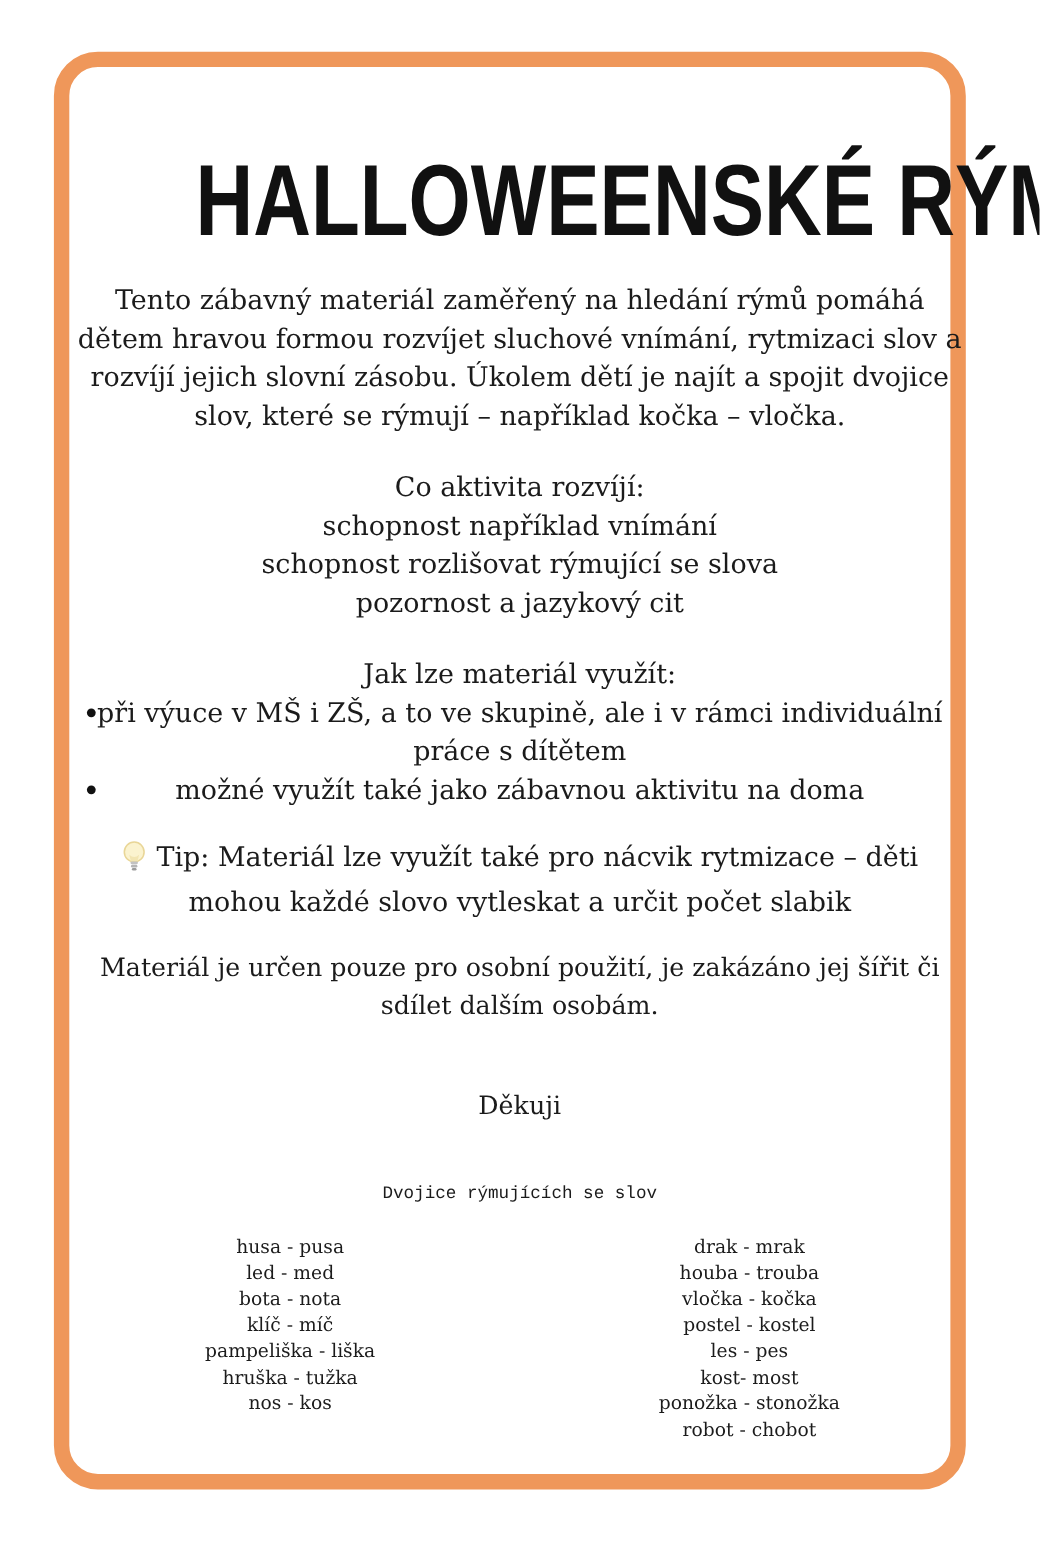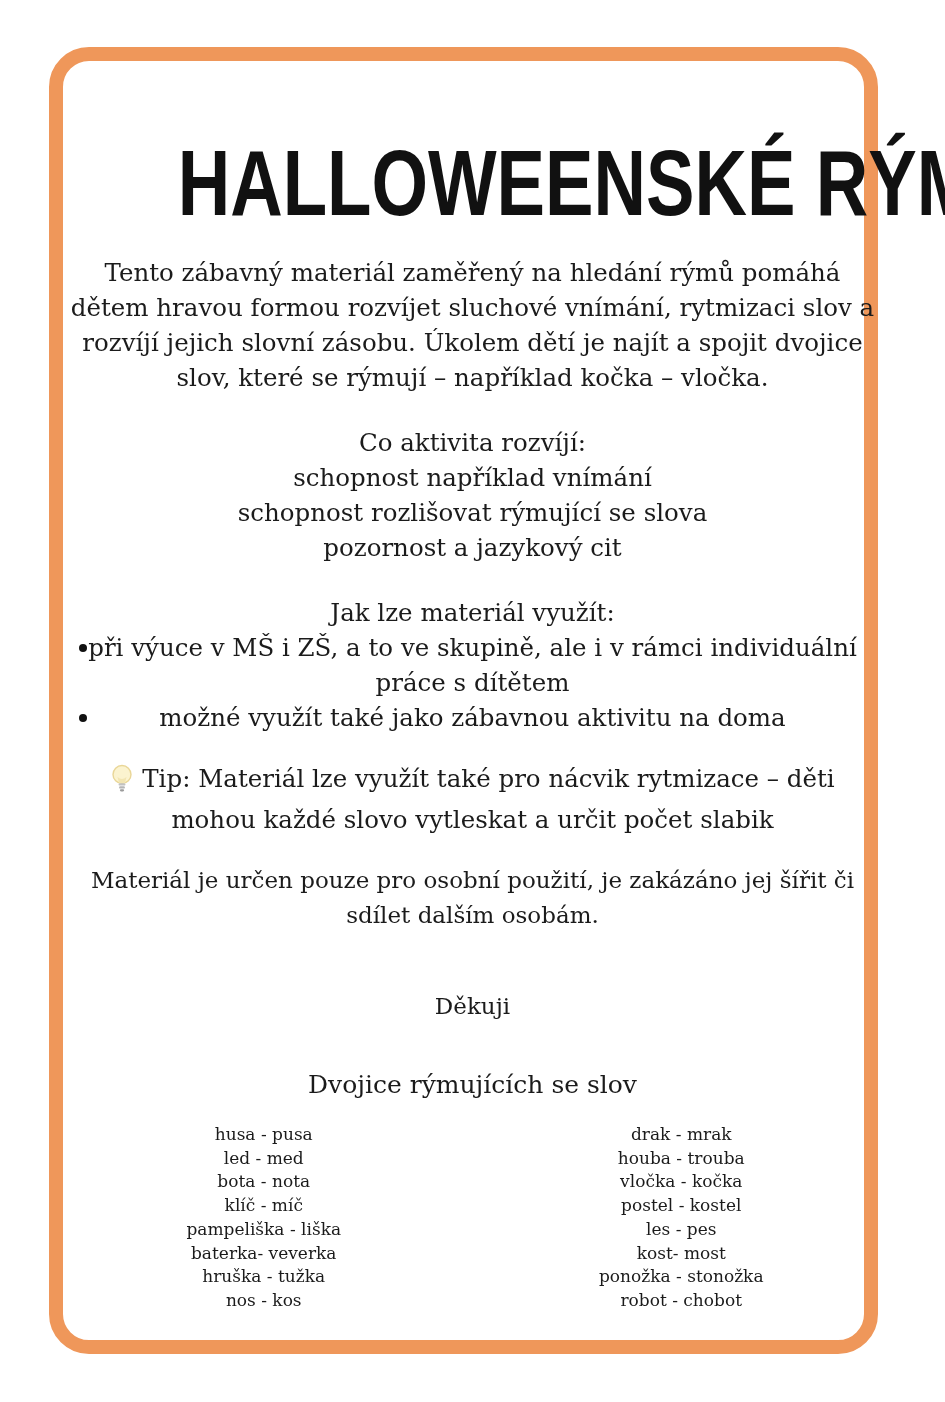--- a/index.html
+++ b/index.html
@@ -101,22 +101,23 @@
     font-size: 23px;
     line-height: 35px;
   }
   .thanks {
     margin: 58px 0 16px 0;
     font-size: 23px;
     line-height: 30px;
   }
   .pairs-heading {
     margin: 52px 0 0 0;
-    font-size: 25px;
+    font-size: 16px;
     line-height: 24px;
+    font-family: Liberation Mono, monospace;
   }
   .pairs-cols {
     display: flex;
     margin-top: 26px;
     gap: 20px;
   }
   .pairs-col {
     flex: 1 1 50%;
     text-align: center;
   }
@@ -174,21 +175,20 @@
 
   <p class="pairs-heading">Dvojice rýmujících se slov</p>
 
   <div class="pairs-cols">
     <div class="pairs-col">
       <p class="pair-line">husa - pusa</p>
       <p class="pair-line">led - med</p>
       <p class="pair-line">bota - nota</p>
       <p class="pair-line">klíč - míč</p>
       <p class="pair-line">pampeliška - liška</p>
-      <p class="pair-line">baterka- veverka</p>
       <p class="pair-line">hruška - tužka</p>
       <p class="pair-line">nos - kos</p>
     </div>
     <div class="pairs-col">
       <p class="pair-line">drak - mrak</p>
       <p class="pair-line">houba - trouba</p>
       <p class="pair-line">vločka - kočka</p>
       <p class="pair-line">postel - kostel</p>
       <p class="pair-line">les - pes</p>
       <p class="pair-line">kost- most</p>

